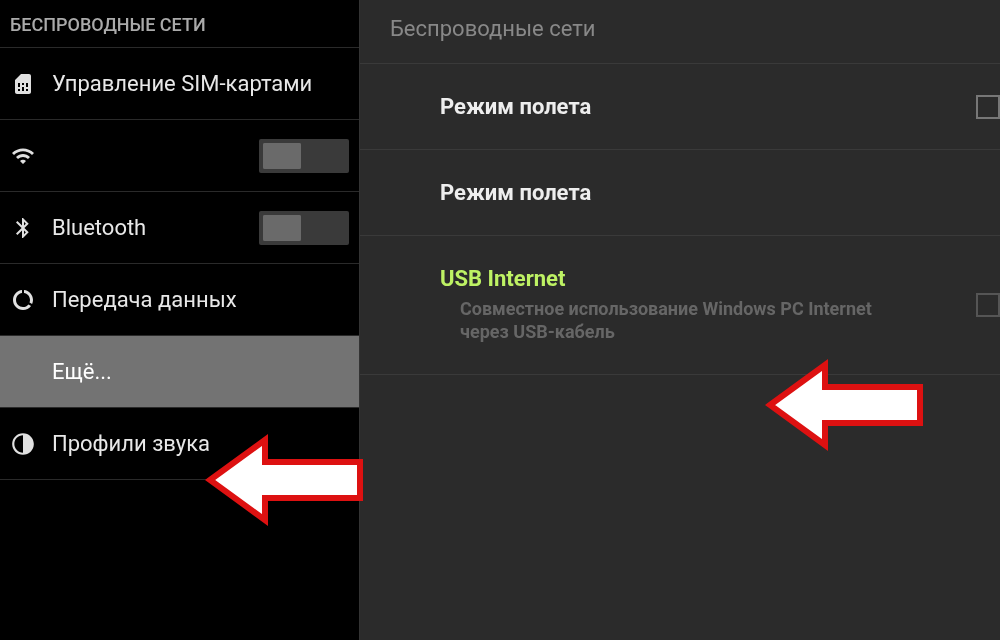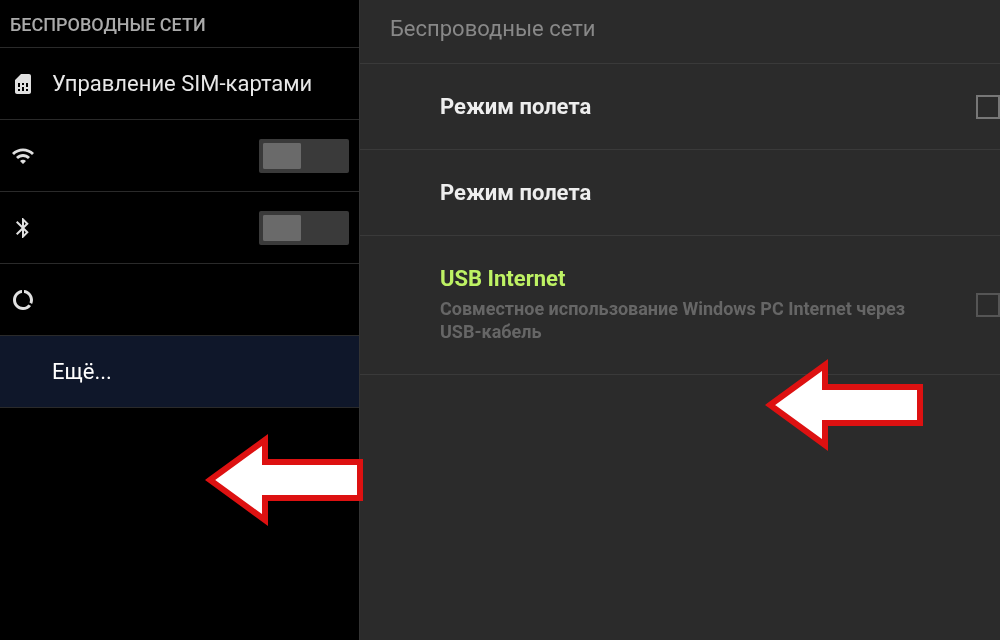--- a/index.html
+++ b/index.html
@@ -33,21 +33,21 @@
       padding: 0 10px;
       height: 72px;
       border-bottom: 1px solid #2a2a2a;
       color: #e8e8e8;
       font-size: 22px;
       cursor: pointer;
       white-space: nowrap;
       overflow: hidden;
     }
     .sidebar-item.selected {
-      background: #0f172a;
+      background: #737373;
       color: #fff;
     }
     .sidebar-item .icon {
       width: 26px;
       height: 26px;
       margin-right: 16px;
       flex-shrink: 0;
       display: flex;
       align-items: center;
       justify-content: center;
@@ -116,21 +116,21 @@
       font-weight: bold;
     }
     .list-item .title { color: #eee; }
     .list-item.disabled .title { color: #bef264; }
     .list-item .subtitle {
       color: #888;
       font-size: 18px;
       margin-top: 6px;
       line-height: 1.3;
     }
-    .list-item.disabled .subtitle { color: #666; }
+    .list-item.disabled .subtitle { color: #666; margin-left: 20px; }
     .checkbox {
       position: absolute;
       right: 0;
       top: 50%;
       transform: translateY(-50%);
       width: 24px;
       height: 24px;
       border: 2px solid #777;
       background: transparent;
     }
@@ -169,39 +169,49 @@
       <div class="toggle-knob"></div>
     </div>
   </div>
 
   <div class="sidebar-item">
     <span class="icon">
       <svg viewBox="0 0 24 24" width="24" height="24">
           <path d="M17.71 7.71L12 2h-1v7.59L6.41 5 5 6.41 10.59 12 5 17.59 6.41 19 11 14.41V22h1l5.71-5.71L13.41 12l4.3-4.29zM13 5.83l1.88 1.88L13 9.59V5.83zm1.88 10.46L13 18.17v-3.76l1.88 1.88z"></path>
         </svg>
     </span>
+    <span class="label">Bluetooth</span>
     <div class="toggle">
       <div class="toggle-knob"></div>
     </div>
   </div>
 
   <div class="sidebar-item">
     <span class="icon">
       <svg viewBox="0 0 24 24" width="24" height="24">
           <path d="M13 2.05v3.03c3.39.49 6 3.39 6 6.92 0 .9-.18 1.75-.48 2.54l2.6 1.53c.56-1.24.88-2.62.88-4.07 0-5.18-3.95-9.45-9-9.95zM12 19c-3.87 0-7-3.13-7-7 0-3.53 2.61-6.43 6-6.92V2.05c-5.06.5-9 4.76-9 9.95 0 5.52 4.47 10 9.99 10 3.31 0 6.24-1.61 8.06-4.09l-2.6-1.53C16.17 17.98 14.21 19 12 19z"></path>
         </svg>
     </span>
+    <span class="label">Передача данных</span>
   </div>
 
   <div class="sidebar-item selected">
     <span class="icon"></span>
     <span class="label">Ещё...</span>
   </div>
 
 
+  <div class="sidebar-item">
+    <span class="icon">
+      <svg viewBox="0 0 24 24" width="26" height="26">
+          <path d="M12 2C6.48 2 2 6.48 2 12s4.48 10 10 10 10-4.48 10-10S17.52 2 12 2zm0 18c-4.41 0-8-3.59-8-8s3.59-8 8-8v16z"></path>
+        </svg>
+    </span>
+    <span class="label">Профили звука</span>
+  </div>
 
 </div>
 
 <div class="main">
 
   <div class="main-header">Беспроводные сети</div>
 
   <div class="list-item">
     <div class="title">Режим полета</div>
     <div class="checkbox"></div>

